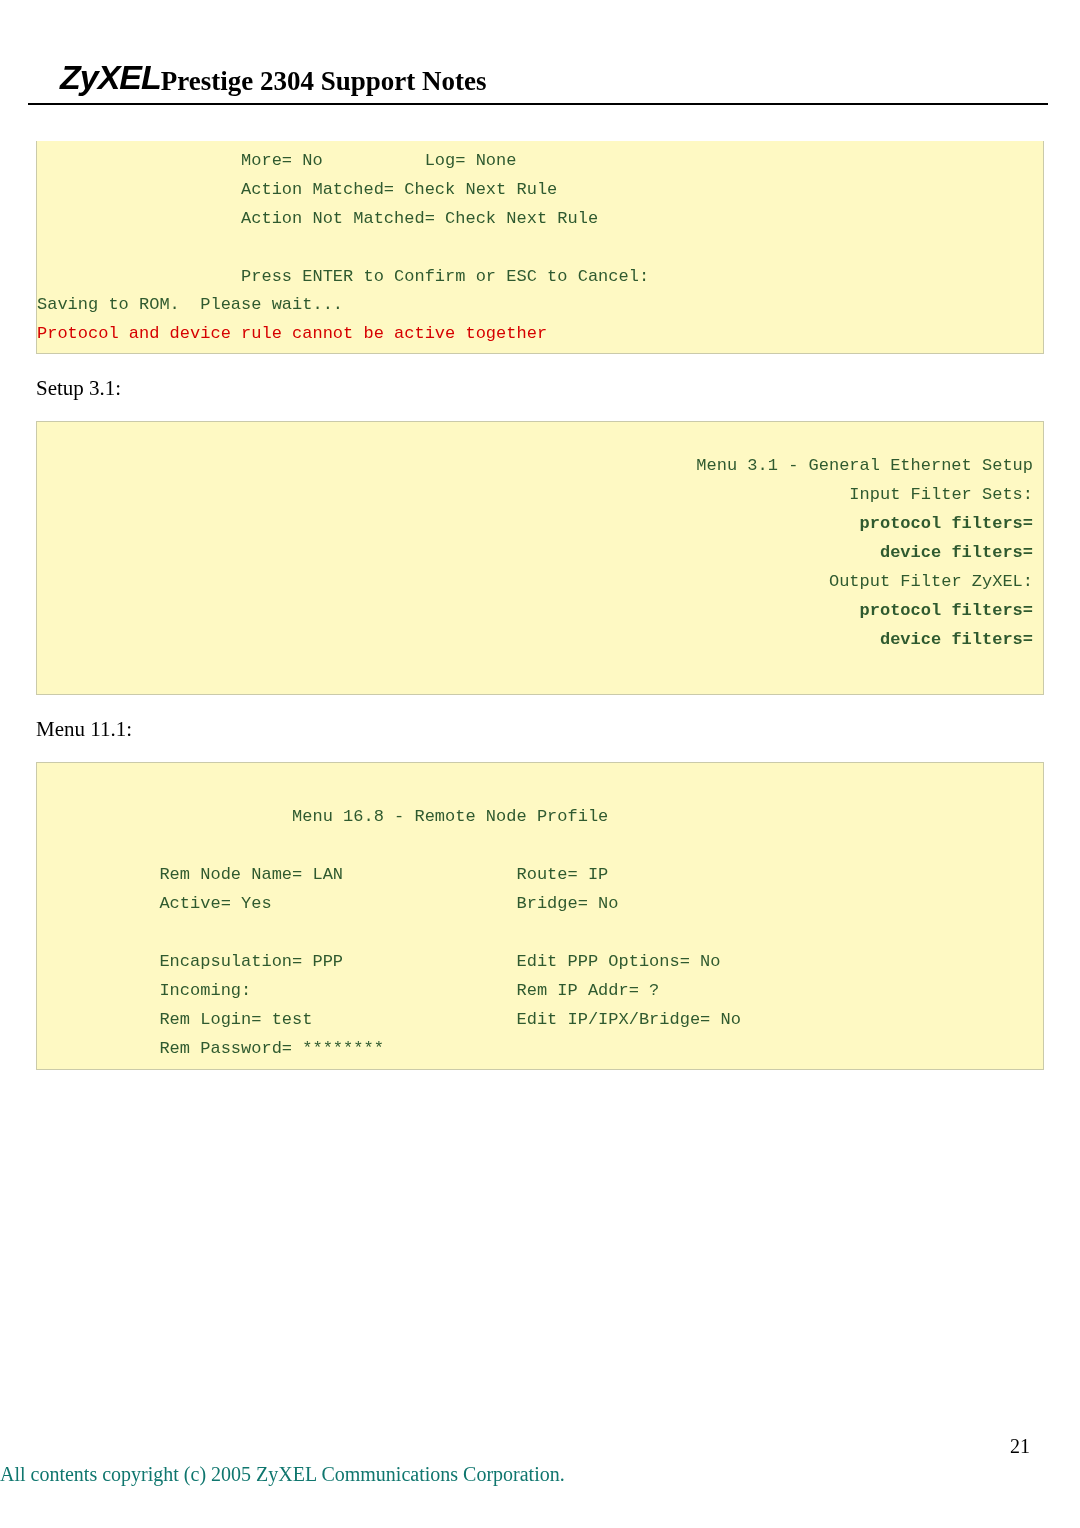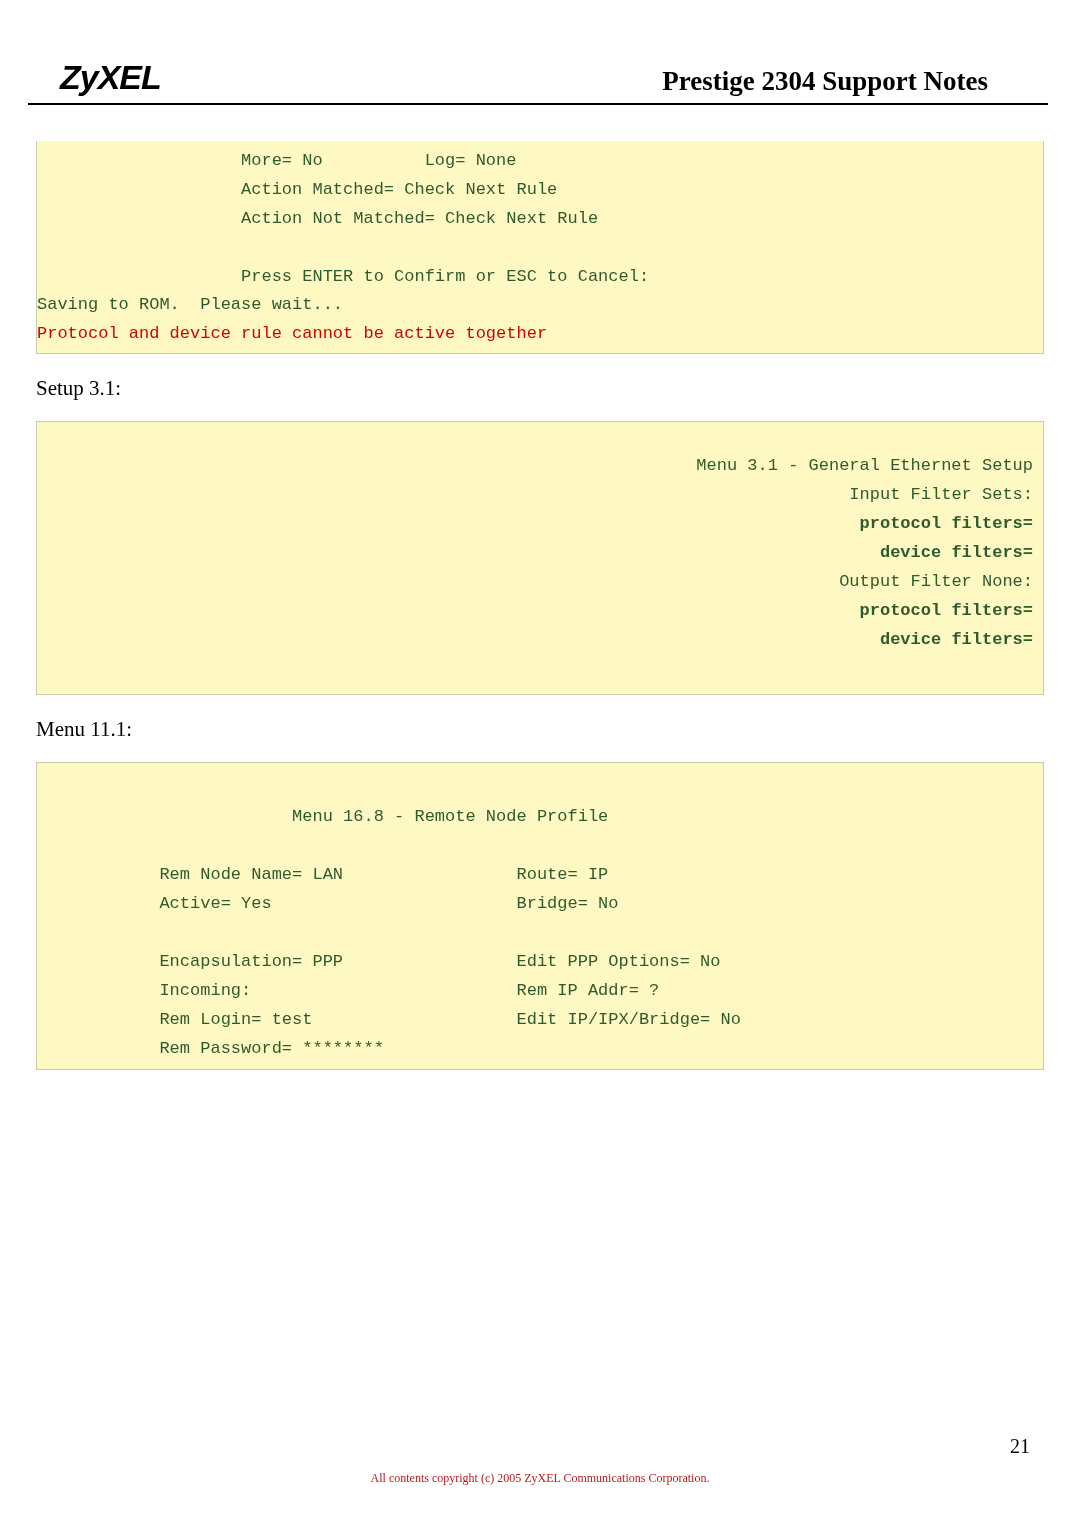--- a/index.html
+++ b/index.html
@@ -5,21 +5,20 @@
   * { margin: 0; padding: 0; box-sizing: border-box; }
   body {
     font-family: "Times New Roman", Times, serif;
     background: #ffffff;
     width: 1080px;
     height: 1528px;
     position: relative;
   }
   .header {
     display: flex;
-    justify-content: space-between;
     align-items: flex-end;
     padding: 58px 60px 6px 32px;
     border-bottom: 2.5px solid #000;
     margin: 0 32px 0 28px;
   }
   .logo {
     font-family: Arial, Helvetica, sans-serif;
     font-weight: 900;
     font-style: italic;
     font-size: 34px;
@@ -61,23 +60,22 @@
     margin: 22px 0 20px 0;
   }
 
   .termbox-pad { padding: 30px 10px 40px 0; text-align: right; }
   .termbox-pad2 { padding: 40px 10px 6px 0; }
 
   .footer {
     position: absolute;
     bottom: 42px;
     left: 0; right: 0;
-    text-align: center;
-    font-size: 12px;
-    color: #b91c1c;
+    font-size: 20px;
+    color: #0f766e;
   }
   .page-num {
     position: absolute;
     bottom: 70px;
     right: 50px;
     font-size: 20px;
     color: #000;
   }
   .t1 { margin-top: 36px; border-top: none; }
 </style>
@@ -102,21 +100,21 @@
   </div>
 
 
   <p class="label">Setup 3.1:</p>
 
   <div class="termbox termbox-pad">
     <div class="line">                   Menu 3.1 - General Ethernet Setup</div>
     <div class="line">                   Input Filter Sets:</div>
     <div class="line bold">                     protocol filters=</div>
     <div class="line bold">                       device filters=</div>
-    <div class="line">                   Output Filter None:</div>
+    <div class="line">                   Output Filter ZyXEL:</div>
     <div class="line bold">                     protocol filters=</div>
     <div class="line bold">                       device filters=</div>
   </div>
 
   <p class="label">Menu 11.1:</p>
 
   <div class="termbox termbox-pad2">
     <div class="line">                         Menu 16.8 - Remote Node Profile</div>
     <div class="line"> </div>
     <div class="line">            Rem Node Name= LAN                 Route= IP</div>

